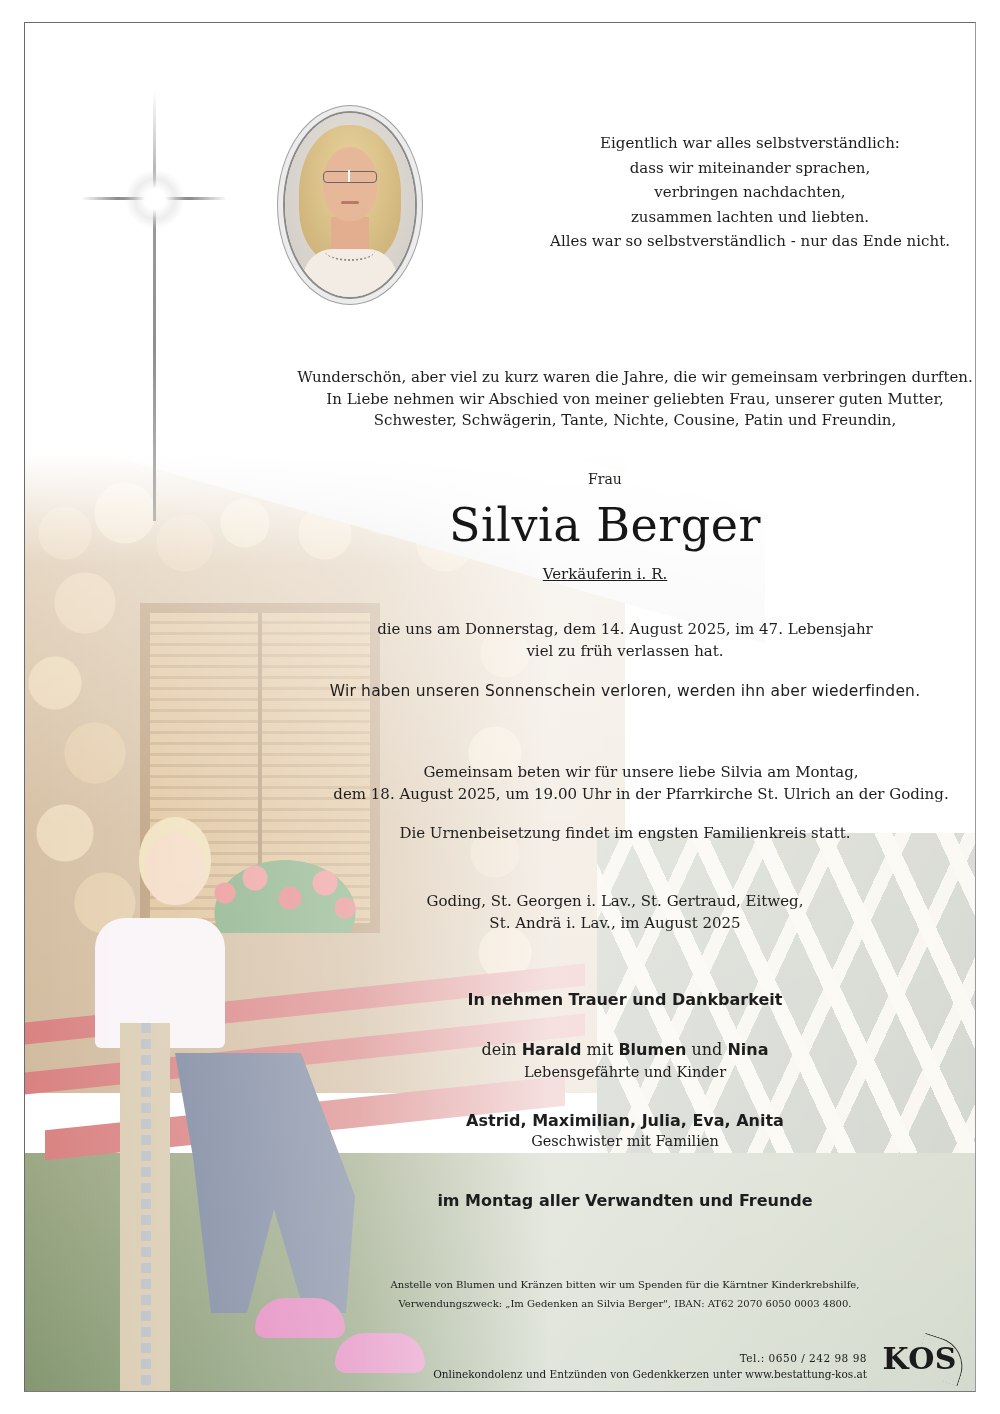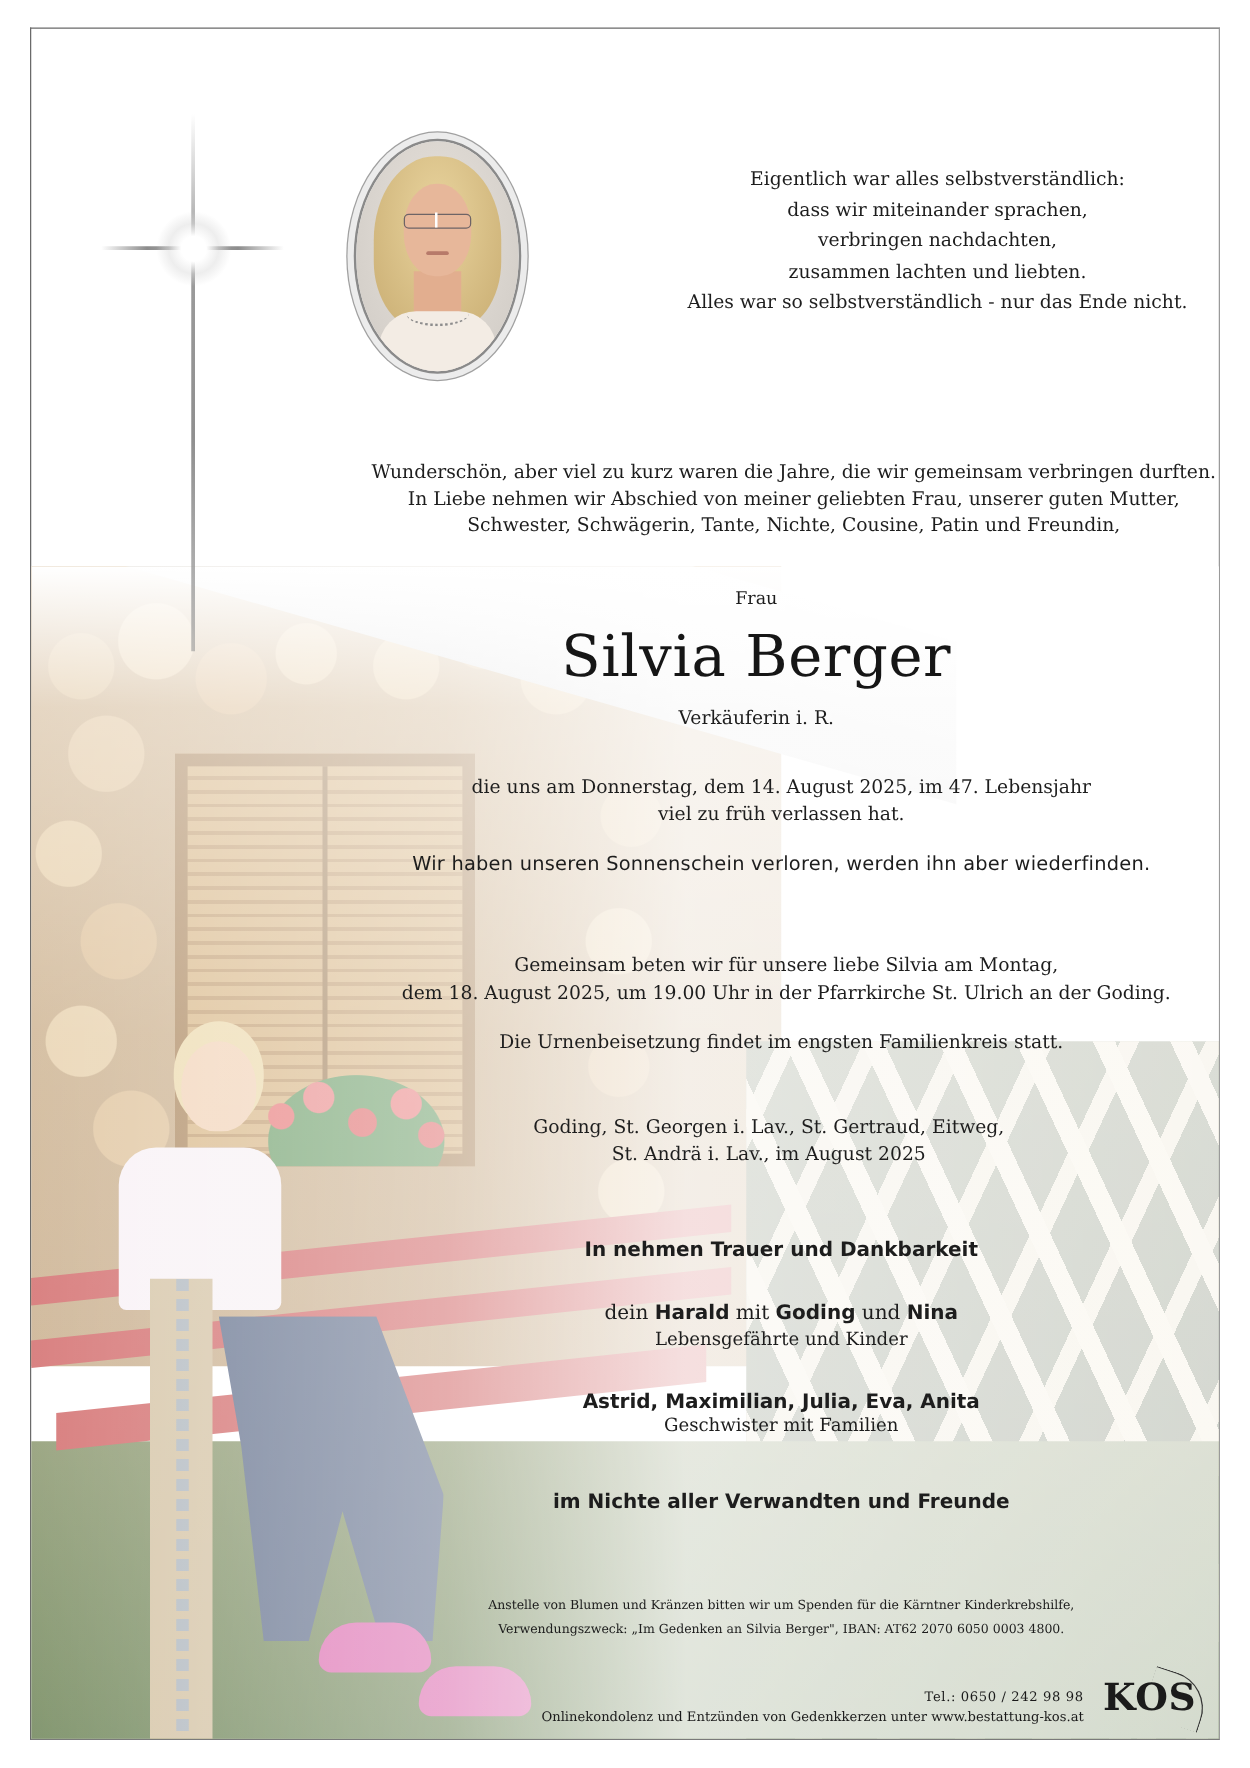--- a/index.html
+++ b/index.html
@@ -92,24 +92,24 @@
   .portrait .top { position:absolute; left:18px; top:136px; width:94px; height:60px; background:#f3ece4; border-radius:30px 30px 0 0; }
   .portrait .necklace { position:absolute; left:40px; top:128px; width:50px; height:18px;
     border-bottom:2px dotted #8d8d8d; border-radius:0 0 50% 50%; }
 
   
   .txt { position:absolute; text-align:center; color:#1d1d1d; }
   .poem { left:495px; top:108px; width:460px; font-size:15px; line-height:24.5px; }
   .intro { left:250px; top:344px; width:720px; font-size:15px; line-height:21.5px; }
   .frau { left:430px; top:448px; width:300px; font-size:14px; }
   .name { left:330px; top:474px; width:500px; font-size:46px; line-height:56px; font-family:"DejaVu Serif", serif; letter-spacing:0.5px; color:#161616; }
-  .job  { left:430px; top:542px; width:300px; font-size:15px; }
+  .job  { left:430px; top:542px; width:300px; font-size:15px;text-decoration:underline; }
   .died { left:290px; top:596px; width:620px; font-size:15px; line-height:21.5px; }
   .sun  { left:270px; top:659px; width:660px; font-size:15.5px; font-family:"DejaVu Sans", sans-serif; letter-spacing:0.2px; }
-  .pray { left:264px; top:738px; width:680px; font-size:15px; line-height:22px; }
+  .pray { left:276px; top:738px; width:680px; font-size:15px; line-height:22px; }
   .urn  { left:290px; top:801px; width:620px; font-size:15px; }
   .place{ left:320px; top:867px; width:540px; font-size:15px; line-height:22px; }
   .grief{ left:380px; top:967px; width:440px; font-size:16px; font-weight:bold; font-family:"DejaVu Sans", sans-serif; }
   .fam1 { left:330px; top:1017px; width:540px; font-size:16px; }
   .fam1 b { font-family:"DejaVu Sans", sans-serif; }
   .fam1-sub { left:330px; top:1041px; width:540px; font-size:14.5px; }
   .fam2 { left:330px; top:1088px; width:540px; font-size:16px; font-weight:bold; font-family:"DejaVu Sans", sans-serif; }
   .fam2-sub { left:330px; top:1110px; width:540px; font-size:14.5px; }
   .names { left:330px; top:1168px; width:540px; font-size:16px; font-weight:bold; font-family:"DejaVu Sans", sans-serif; }
   .donate { left:250px; top:1252px; width:700px; font-size:10px; line-height:19px; }
@@ -196,30 +196,30 @@
     <div>Goding, St. Georgen i. Lav., St. Gertraud, Eitweg,</div>
     <div>St. Andrä i. Lav., im August 2025</div>
   </div>
 
   <div class="txt grief">In nehmen Trauer und Dankbarkeit</div>
 
   <div class="txt fam1">
     <span>dein</span>
     <b>Harald</b>
     <span>mit</span>
-    <b>Goding</b>
+    <b>Blumen</b>
     <span>und</span>
     <b>Nina</b>
   </div>
   <div class="txt fam1-sub">Lebensgefährte und Kinder</div>
 
   <div class="txt fam2">Astrid, Maximilian, Julia, Eva, Anita</div>
   <div class="txt fam2-sub">Geschwister mit Familien</div>
 
-  <div class="txt names">im Nichte aller Verwandten und Freunde</div>
+  <div class="txt names">im Montag aller Verwandten und Freunde</div>
 
   <div class="txt donate">
     <div>Anstelle von Blumen und Kränzen bitten wir um Spenden für die Kärntner Kinderkrebshilfe,</div>
     <div>Verwendungszweck: „Im Gedenken an Silvia Berger", IBAN: AT62 2070 6050 0003 4800.</div>
   </div>
 
   <div class="tel">Tel.: 0650 / 242 98 98</div>
   <div class="online">Onlinekondolenz und Entzünden von Gedenkkerzen unter www.bestattung-kos.at</div>
   <div class="logo-arc"></div>
   <div class="logo">KOS</div>

